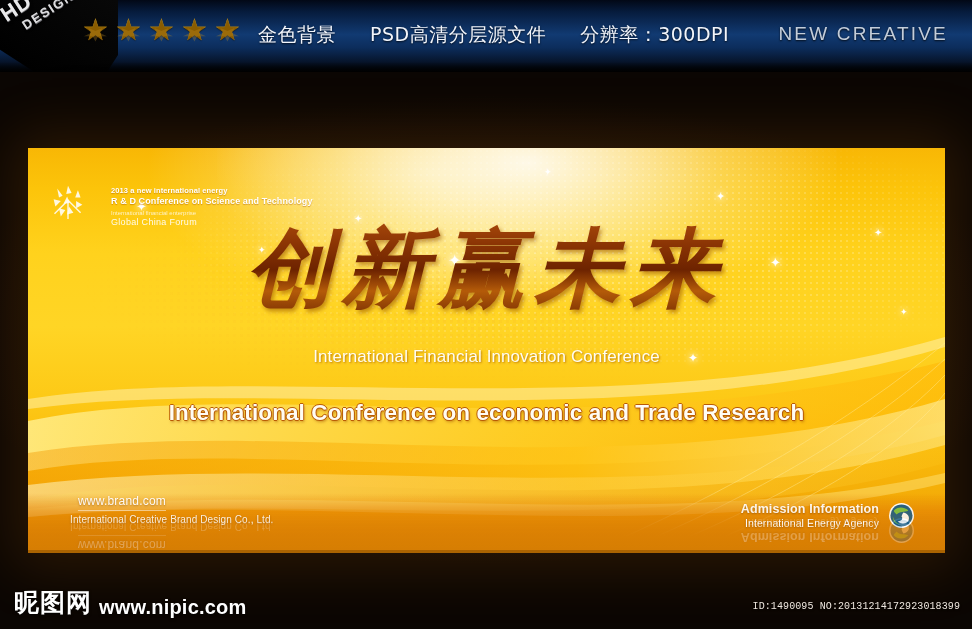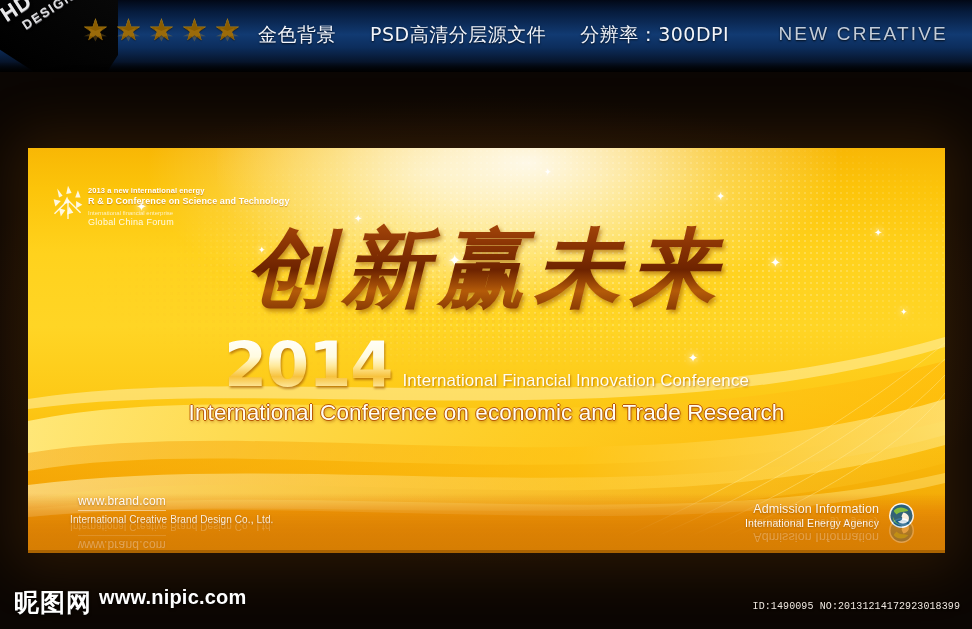--- a/index.html
+++ b/index.html
@@ -110,21 +110,21 @@
   .ribbons{position:absolute;left:0;bottom:0;width:917px;height:250px;}
   .botband{
     position:absolute;left:0;bottom:0;width:917px;height:60px;
     background:linear-gradient(to bottom,rgba(235,135,5,0) 0%,rgba(228,126,5,.55) 30%,#d97d04 72%,#cf7303 100%);
   }
   .posterline{
     position:absolute;left:0;bottom:0;width:917px;height:3px;background:rgba(90,45,0,.55);
   }
 
   
-  .logo-block{position:absolute;left:22px;top:35px;display:flex;gap:2px;align-items:flex-start;}
+  .logo-block{position:absolute;left:22px;top:35px;display:flex;gap:25px;align-items:flex-start;}
   .logo-mark{width:36px;height:38px;flex:0 0 auto;opacity:.95;}
   .logo-lines{padding-top:3px;}
   .ll1{font-size:7.5px;color:#fff;font-weight:bold;line-height:9.5px;letter-spacing:.1px;
        text-shadow:0 1px 1px rgba(160,80,0,.45);}
   .ll2{font-size:9px;color:#fff;font-weight:bold;line-height:11px;letter-spacing:.1px;
        text-shadow:0 1px 1px rgba(160,80,0,.45);}
   .ll3{font-size:6px;color:rgba(255,255,255,.75);line-height:8px;margin-top:2px;}
   .ll4{font-size:9px;color:rgba(255,255,255,.9);line-height:11px;letter-spacing:.3px;}
 
   
@@ -157,57 +157,57 @@
     font-size:40px;font-weight:normal;line-height:40px;letter-spacing:.4px;
     color:#ffffff;
     text-shadow:0 1px 0 rgba(255,255,255,.9),1px 2px 3px rgba(160,85,0,.65);
   }
   .fin-sub{
     font-size:17px;color:#fffdf2;letter-spacing:.1px;line-height:20px;margin-top:11px;
     text-shadow:1px 1px 2px rgba(165,90,0,.7);
   }
   .tagline{
     position:absolute;left:0;top:252px;width:917px;text-align:center;
-    font-size:22.5px;font-weight:normal;letter-spacing:.1px;
+    font-size:22.5px;font-weight:bold;letter-spacing:.1px;
     color:#fffdf4;
     text-shadow:1px 0 0 #b95a05,-1px 0 0 #b95a05,0 1px 0 #b95a05,0 -1px 0 #b95a05,
                 1px 2px 3px rgba(150,70,0,.55);
   }
   
   .brand{position:absolute;left:42px;bottom:28px;}
   .brand-u{
     font-size:12px;color:#fff;letter-spacing:.2px;
     border-bottom:1px solid rgba(255,255,255,.55);padding-bottom:2px;display:inline-block;
     text-shadow:0 1px 2px rgba(120,55,0,.5);
     margin-left:8px;
   }
   .brand-s{font-size:10px;color:#fff;margin-top:3px;letter-spacing:.1px;
     text-shadow:0 1px 2px rgba(120,55,0,.5);}
   .admis{position:absolute;right:30px;bottom:24px;display:flex;align-items:center;gap:9px;}
   .admis-t{text-align:right;}
-  .ad1{font-size:12.5px;font-weight:normal;color:#fff;letter-spacing:.1px;
+  .ad1{font-size:12.5px;font-weight:bold;color:#fff;letter-spacing:.1px;
     text-shadow:0 1px 2px rgba(110,50,0,.55);}
   .ad2{font-size:10.5px;color:#fff;letter-spacing:.1px;margin-top:1px;
     text-shadow:0 1px 2px rgba(110,50,0,.55);}
   .globe{width:27px;height:27px;flex:0 0 auto;}
 
   
   .reflection{
     position:absolute;left:28px;top:553px;width:917px;height:60px;overflow:hidden;
     transform:scaleY(-1);transform-origin:top center;
     opacity:.40;
     -webkit-mask-image:linear-gradient(to top,rgba(0,0,0,0) 4%,rgba(0,0,0,.85) 92%);
     mask-image:linear-gradient(to top,rgba(0,0,0,0) 4%,rgba(0,0,0,.85) 92%);
     pointer-events:none;
   }
   .refl-inner{position:absolute;left:0;bottom:0;width:917px;height:405px;}
 
   
   .wm{
-    position:absolute;left:14px;bottom:10px;display:flex;align-items:flex-start;gap:7px;
+    position:absolute;left:14px;bottom:10px;display:flex;align-items:flex-end;gap:7px;
   }
   .wm-cn{
     font-size:25px;font-weight:bold;color:#fff;letter-spacing:1px;
     font-family:"DejaVu Sans","Liberation Sans",sans-serif;
     text-shadow:0 1px 3px rgba(0,0,0,.8);
   }
   .wm-en{
     font-size:20px;font-weight:bold;color:#fff;letter-spacing:.2px;
     text-shadow:0 1px 3px rgba(0,0,0,.8);
   }
@@ -338,21 +338,20 @@
         <div class="ll1">2013 a new international energy</div>
         <div class="ll2">R &amp; D Conference on Science and Technology</div>
         <div class="ll3">International financial enterprise</div>
         <div class="ll4">Global China Forum</div>
       </div>
     </div>
 
     <div class="cal">创新赢未来</div>
 
     <div class="title-row">
-      <div class="y2014">2014</div>
       <div class="fin-col">
         <div class="fin-sub">International Financial Innovation Conference</div>
       </div>
     </div>
 
     <div class="tagline">International Conference on economic and Trade Research</div>
 
     <div class="brand">
       <div class="brand-u">www.brand.com</div>
       <div class="brand-s">International Creative Brand Design Co., Ltd.</div>

